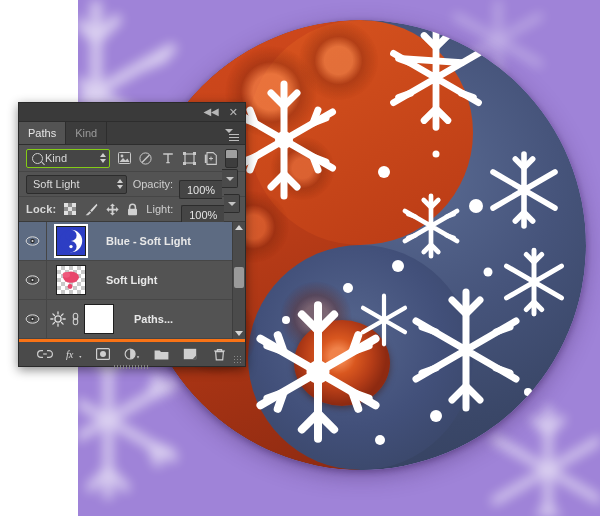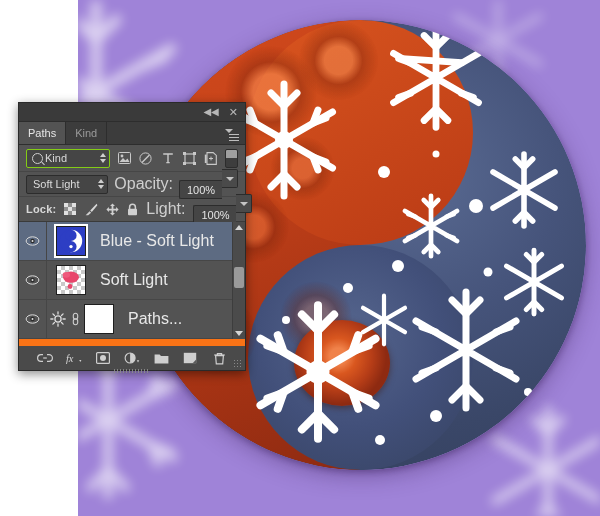--- a/index.html
+++ b/index.html
@@ -133,21 +133,21 @@
     margin-left:auto;width:11px;height:17px;border:1px solid #2c2c2c;border-radius:2px;
     background:linear-gradient(#9f9f9f 0 48%, #3d3d3d 48% 100%);cursor:pointer;
   }
 
   .row-blend{height:24px;gap:6px;border-bottom:1px solid #464646;}
   .blend-select{
     display:flex;align-items:center;background:#454545;border:1px solid #2c2c2c;border-radius:2px;
     height:17px;padding:0 3px 0 6px;width:108px;color:#dcdcdc;cursor:pointer;
   }
   .blend-select .lbl{flex:1;}
-  .mini-label{color:#cfcfcf;font-size:16px;}
+  .mini-label{color:#cfcfcf;font-size:11px;}
   .num-field{
     background:#454545;border:1px solid #2c2c2c;border-radius:2px;height:17px;
     display:flex;align-items:center;padding:0 4px;color:#e4e4e4;font-size:11px;
     min-width:34px;justify-content:center;cursor:text;
   }
   .caret-btn{
     width:15px;height:17px;background:#4a4a4a;border:1px solid #2c2c2c;border-left:none;border-radius:0 2px 2px 0;
     display:flex;align-items:center;justify-content:center;cursor:pointer;
   }
   .caret-btn i{width:0;height:0;border-left:4px solid transparent;border-right:4px solid transparent;border-top:4px solid #c4c4c4;}
@@ -170,37 +170,37 @@
   .thumb{width:30px;height:30px;border:1px solid #1f1f1f;background:#fff;box-sizing:border-box;position:relative;overflow:hidden;}
   .thumb.sel-ring{outline:2px solid #ffffff;outline-offset:0px;}
   .thumb.checker{
     background-image:
       linear-gradient(45deg,#c9c9c9 25%,transparent 25%,transparent 75%,#c9c9c9 75%),
       linear-gradient(45deg,#c9c9c9 25%,transparent 25%,transparent 75%,#c9c9c9 75%);
     background-size:8px 8px;background-position:0 0,4px 4px;background-color:#fff;
   }
   .thumb.blue{background:#2d3ec4;}
   .thumb.white{background:#ffffff;}
-  .layer-name{margin-left:14px;font-size:16px;color:#e8e8e8;white-space:nowrap;}
+  .layer-name{margin-left:20px;font-size:11px;color:#e8e8e8;white-space:nowrap;font-weight:bold;}
   .adj-ic{width:22px;display:flex;align-items:center;justify-content:center;color:#dcdcdc;}
   .link-ic{width:12px;display:flex;align-items:center;justify-content:center;color:#cfcfcf;}
 
   .scrollbar{
     position:absolute;right:0;top:0;width:12px;height:100%;background:#4b4b4b;border-left:1px solid #3d3d3d;
     display:flex;flex-direction:column;align-items:center;
   }
   .sb-arrow{height:11px;display:flex;align-items:center;justify-content:center;cursor:pointer;}
   .sb-arrow i{width:0;height:0;border-left:4px solid transparent;border-right:4px solid transparent;}
   .sb-arrow.up i{border-bottom:5px solid #d6d6d6;}
   .sb-arrow.dn i{border-top:5px solid #d6d6d6;}
   .sb-track{flex:1;width:100%;position:relative;}
   .sb-thumb{position:absolute;left:1px;right:1px;top:36%;height:22%;background:#9a9a9a;border-radius:2px;cursor:grab;}
 
   .panel-footer{
-    height:24px;background:#4a4a4a;border-top:7px solid #f97316;
+    height:24px;background:#4a4a4a;border-top:3px solid #f97316;
     display:flex;align-items:center;justify-content:center;gap:13px;position:relative;
   }
   .fbtn{width:16px;height:16px;display:flex;align-items:center;justify-content:center;color:#cfcfcf;cursor:pointer;}
   .grip{position:absolute;right:3px;bottom:2px;width:9px;height:9px;opacity:.55;
     background-image:radial-gradient(#bdbdbd 32%, transparent 33%);background-size:3px 3px;}
   .footer-nub{position:absolute;left:50%;bottom:-3px;transform:translateX(-50%);width:36px;height:4px;
     background-image:repeating-linear-gradient(90deg,#8a8a8a 0 1px,transparent 1px 3px);opacity:.9;}
 </style>
 </head>
 <body>

